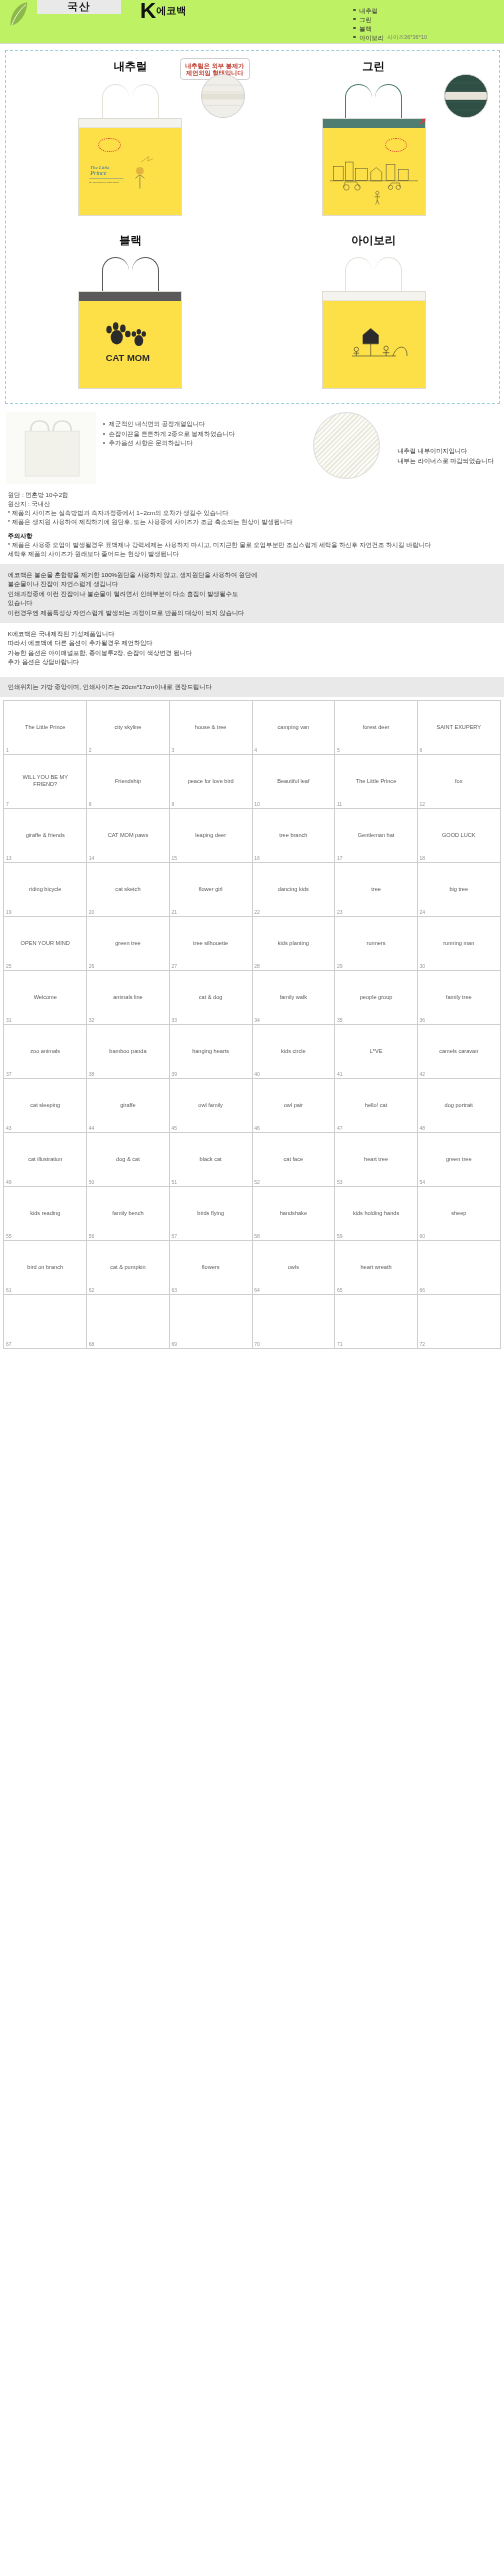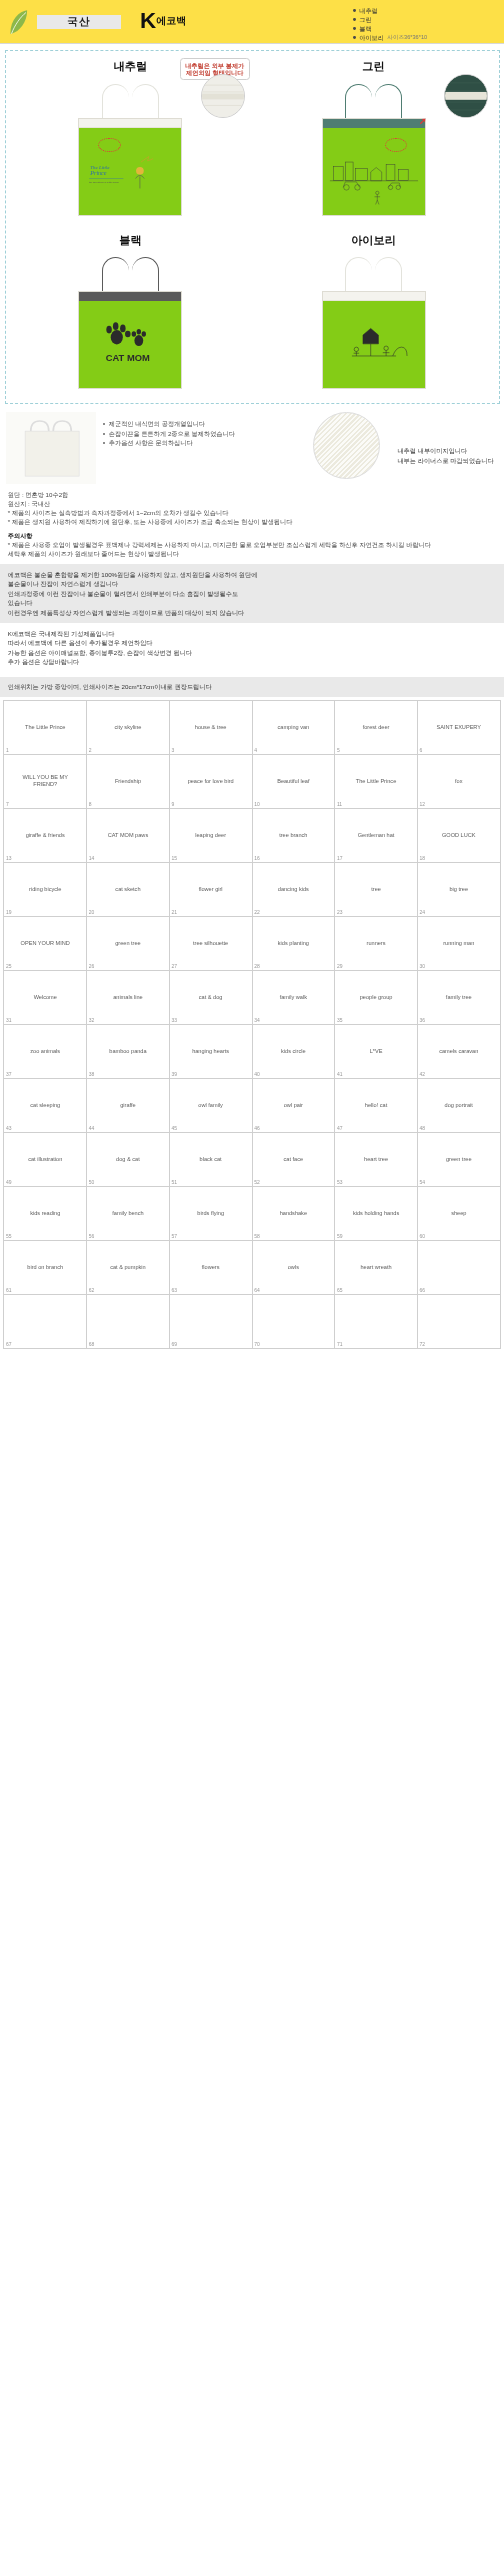--- a/index.html
+++ b/index.html
@@ -9,22 +9,22 @@
     background: #ffffff;
     font-family: "Liberation Sans", sans-serif;
     color: #333;
     font-size: 6.7px;
   }
   .page { width: 504px; position: relative; }
 
   
   .header {
     width: 504px; height: 44px;
-    background: #fde047;
-    display: flex; align-items: center;
+    background: #bef264;
+    display: flex; align-items: flex-start;
     border-bottom: 0.6px solid #d8d8d8;
   }
   .hdr-leaf {
     width: 37px; display:flex; align-items:center; justify-content:center;
   }
   .hdr-title-box {
     width: 84px; background:#e9e9e9;
     display:flex; align-items:center; justify-content:center;
     font-size: 10.6px; font-weight: bold; color:#222; letter-spacing:1.1px;
   }
@@ -69,21 +69,21 @@
   .bag { position: relative; width: 104px; height: 132px; }
   .bag .handleL, .bag .handleR {
     position:absolute; top: 0; width: 6.7px; height: 41px;
     border:1.7px solid #e3e3dc; border-bottom:none; border-radius: 22.4px 22.4px 0 0;
     background: transparent;
   }
   .bag .handleL { left: 23.5px; width: 27px; border-right:none; }
   .bag .handleR { right: 23.5px; width: 27px; border-left:none; }
   .bag .body {
     position:absolute; bottom:0; left:0; right:0; height: 98px;
-    background:#84cc16; border:0.6px solid #dedcd3;
+    background:#fde047; border:0.6px solid #dedcd3;
   }
   .bag .top-band {
     position:absolute; top:0; left:0; right:0; height: 9px;
   }
   .bag.natural .top-band { background:#f4f3ee; border-bottom:0.6px solid #e6e4da;}
   .bag.green .top-band { background:#4f7d72; }
   .bag.black .top-band { background:#5a5a5a; }
   .bag.ivory .top-band { background:#f4f3ee; border-bottom:0.6px solid #e6e4da;}
   .bag.green .handleL,.bag.green .handleR { border-color:#4f7d72; }
   .bag.black .handleL,.bag.black .handleR { border-color:#5a5a5a; }

